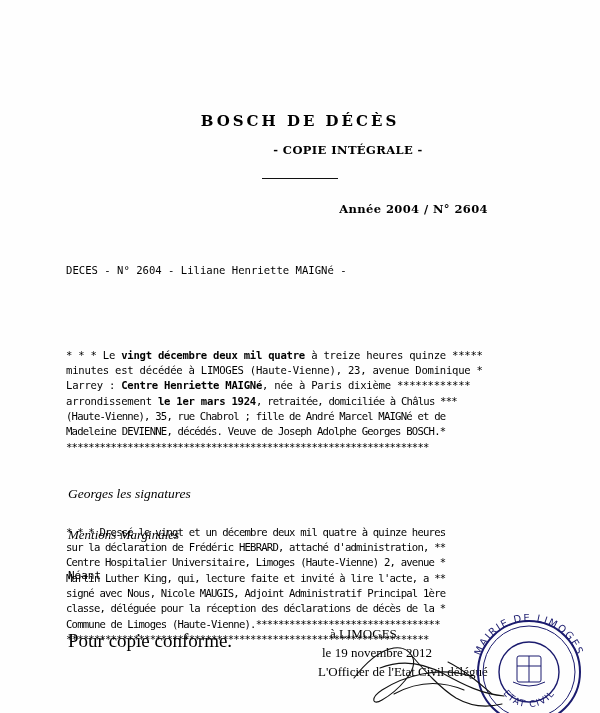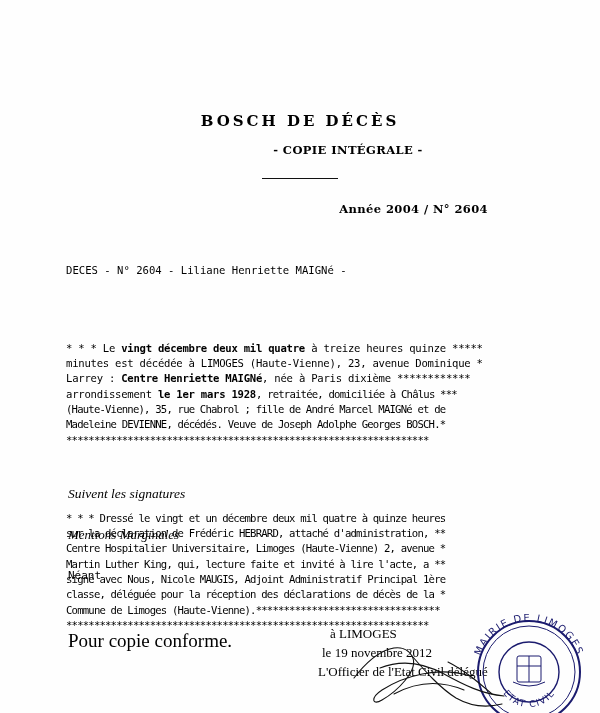--- a/index.html
+++ b/index.html
@@ -132,21 +132,21 @@
     font-size: 10.6px;
     line-height: 15.3px;
     letter-spacing: -0.25px;
     white-space: pre-wrap;
   }
   .heading-line {
     font-weight: normal;
     letter-spacing: 0px;
   }
   .para {
-    margin-top: 17px;
+    margin-top: 24px;
   }
   .b { font-weight: bold; }
   .stars-line {
     letter-spacing: -0.8px;
   }
 
   
   .lower {
     position: absolute;
     left: 68px;
@@ -222,37 +222,37 @@
   <div class="subtitle1">- COPIE INTÉGRALE -</div>
   <div class="subtitle2">Année 2004 / N° 2604</div>
   <div class="subtitle-rule"></div>
 
   <div class="body-block">
     <div class="heading-line">DECES - N° 2604 - Liliane Henriette MAIGNé -</div>
 
     <div class="para"><span>* * * Le </span><span class="b">vingt décembre deux mil quatre</span><span> à treize heures quinze *****
 minutes est décédée à LIMOGES (Haute-Vienne), 23, avenue Dominique *
 Larrey : </span><span class="b">Centre Henriette MAIGNé</span><span>, née à Paris dixième ************
-arrondissement </span><span class="b">le 1er mars 1928</span><span class="stars-line">, retraitée, domiciliée à Châlus ***
+arrondissement </span><span class="b">le 1er mars 1924</span><span class="stars-line">, retraitée, domiciliée à Châlus ***
 (Haute-Vienne), 35, rue Chabrol ; fille de André Marcel MAIGNé et de
 Madeleine DEVIENNE, décédés. Veuve de Joseph Adolphe Georges BOSCH.*
 *****************************************************************</span></div>
 
     <div class="para stars-line">* * * Dressé le vingt et un décembre deux mil quatre à quinze heures
 sur la déclaration de Frédéric HEBRARD, attaché d'administration, **
 Centre Hospitalier Universitaire, Limoges (Haute-Vienne) 2, avenue *
 Martin Luther King, qui, lecture faite et invité à lire l'acte, a **
 signé avec Nous, Nicole MAUGIS, Adjoint Administratif Principal 1ère
 classe, déléguée pour la réception des déclarations de décès de la *
 Commune de Limoges (Haute-Vienne).*********************************
 *****************************************************************</div>
   </div>
 
   <div class="lower">
-    <div class="suivent">Suivent les signatures</div>
+    <div class="suivent">Georges les signatures</div>
     <div class="mentions">Mentions Marginales</div>
     <div class="neant">Néant</div>
     <div class="conforme">Pour copie conforme.</div>
   </div>
 
   <div class="sign-block">
     <div class="l1">à LIMOGES</div>
     <div class="l2">le 19 novembre 2012</div>
     <div class="l3">L'Officier de l'Etat Civil délégué</div>
   </div>

